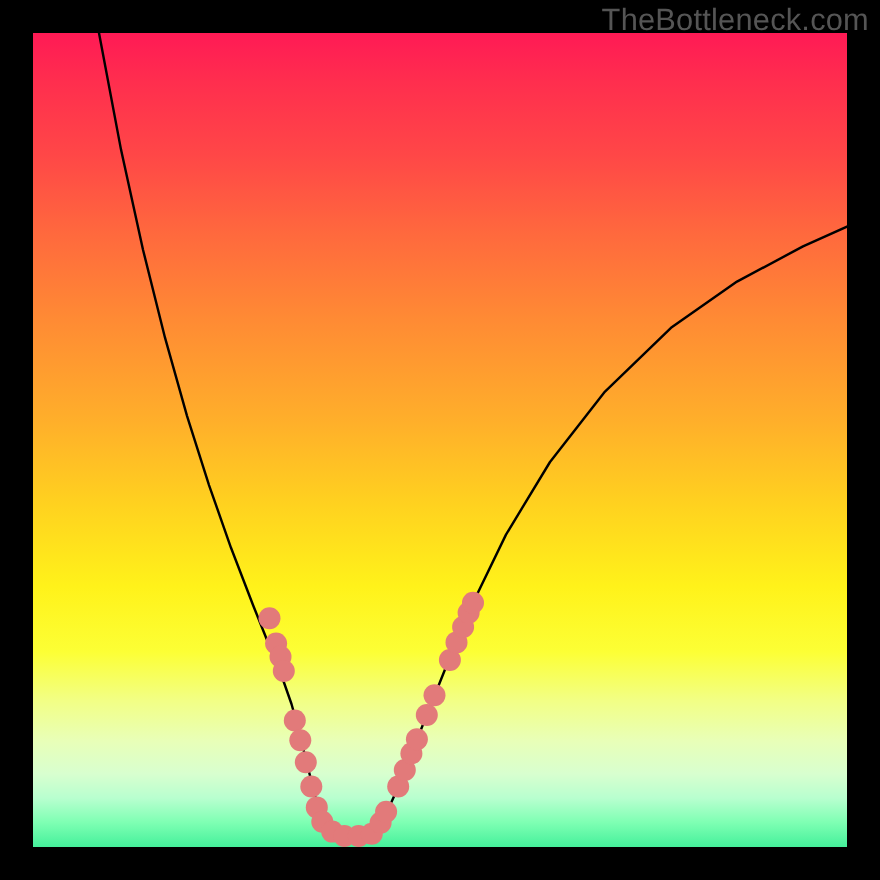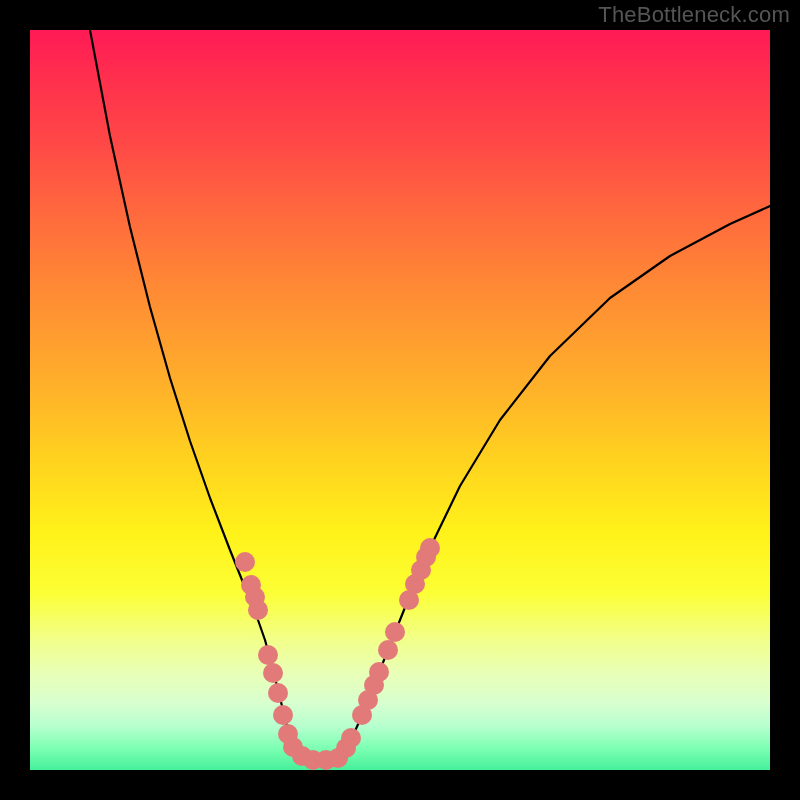--- a/index.html
+++ b/index.html
@@ -46,21 +46,21 @@
     inset: 0;
     width: 740px;
     height: 740px;
     overflow: visible;
   }
   .watermark {
     position: absolute;
     top: 2px;
     right: 10px;
     color: #555;
-    font-size: 22px;
+    font-size: 28px;
     letter-spacing: 0.2px;
     text-align: right;
   }
 </style>
 </head>
 <body>
 
 <div class="watermark">TheBottleneck.com</div>
 
 <div class="frame">

